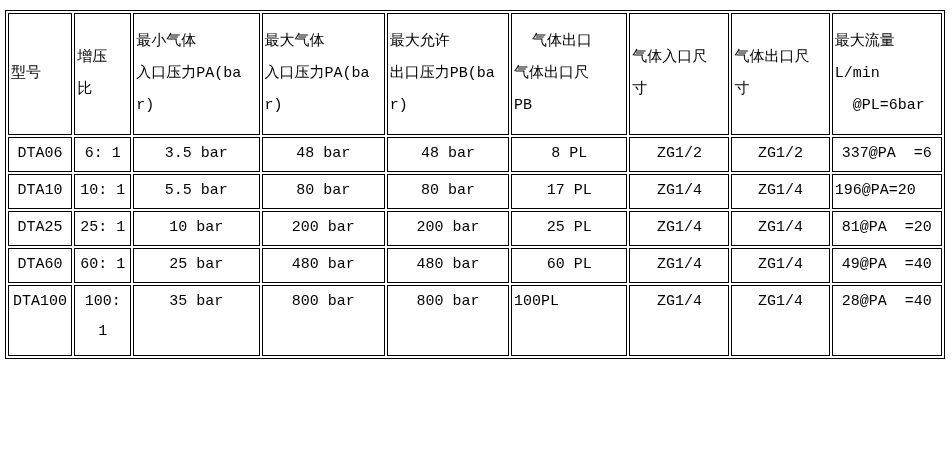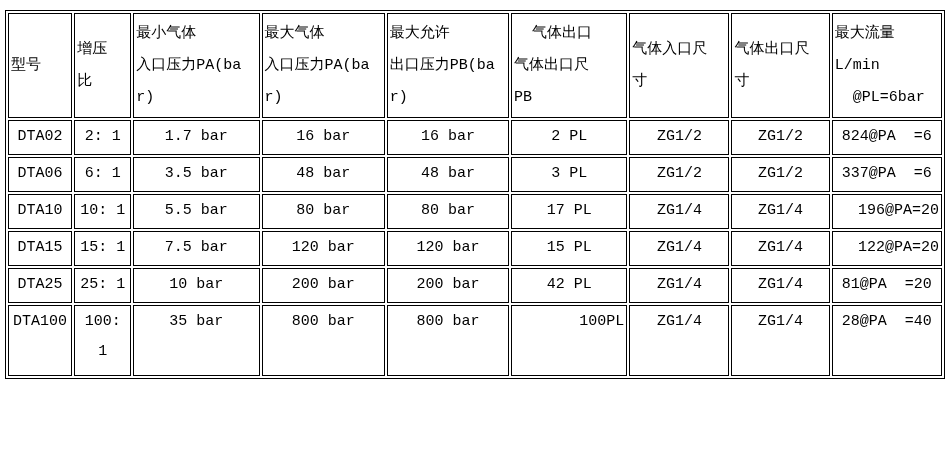--- a/index.html
+++ b/index.html
@@ -27,34 +27,34 @@
   table.spec th,
   table.spec td {
     border: 1px solid #000000;
     padding: 1px 2px;
     box-sizing: border-box;
     white-space: pre-wrap;
     overflow: hidden;
     font-weight: normal;
   }
   thead th {
-    height: 105px;
+    height: 122px;
     line-height: 32px;
     text-align: left;
     vertical-align: middle;
     margin-top: 28px;
   }
   tbody td {
     height: 35px;
     line-height: 30px;
     text-align: center;
     vertical-align: baseline;
   }
   tbody tr.tall td { height: 71px; margin-top: 42px; }
-  td.left { text-align: right; }
+  td.left { text-align: left; }
 </style>
 </head>
 <body>
 
 <div class="page">
   <table class="spec">
     <colgroup>
       <col style="width:64px">
         <col style="width:57px">
         <col style="width:126px">
@@ -86,73 +86,62 @@
 寸</th>
         <th>气体出口尺
 寸</th>
         <th>最大流量
 L/min
   @PL=6bar</th>
       </tr>
     </thead>
     <tbody>
       <tr>
-        <td>DTA02</td>
-        <td>2: 1</td>
-        <td>1.7 bar</td>
-        <td>16 bar</td>
-        <td>16 bar</td>
-        <td>2 PL</td>
-        <td>ZG1/2</td>
-        <td>ZG1/2</td>
-        <td>824@PA  =6</td>
-      </tr>
-      <tr>
         <td>DTA06</td>
         <td>6: 1</td>
         <td>3.5 bar</td>
         <td>48 bar</td>
         <td>48 bar</td>
-        <td>3 PL</td>
+        <td>8 PL</td>
         <td>ZG1/2</td>
         <td>ZG1/2</td>
         <td>337@PA  =6</td>
       </tr>
       <tr>
         <td>DTA10</td>
         <td>10: 1</td>
         <td>5.5 bar</td>
         <td>80 bar</td>
         <td>80 bar</td>
         <td>17 PL</td>
         <td>ZG1/4</td>
         <td>ZG1/4</td>
         <td class="left">196@PA=20</td>
       </tr>
       <tr>
-        <td>DTA15</td>
-        <td>15: 1</td>
-        <td>7.5 bar</td>
-        <td>120 bar</td>
-        <td>120 bar</td>
-        <td>15 PL</td>
-        <td>ZG1/4</td>
-        <td>ZG1/4</td>
-        <td class="left">122@PA=20</td>
-      </tr>
-      <tr>
         <td>DTA25</td>
         <td>25: 1</td>
         <td>10 bar</td>
         <td>200 bar</td>
         <td>200 bar</td>
-        <td>42 PL</td>
+        <td>25 PL</td>
         <td>ZG1/4</td>
         <td>ZG1/4</td>
         <td>81@PA  =20</td>
+      </tr>
+      <tr>
+        <td>DTA60</td>
+        <td>60: 1</td>
+        <td>25 bar</td>
+        <td>480 bar</td>
+        <td>480 bar</td>
+        <td>60 PL</td>
+        <td>ZG1/4</td>
+        <td>ZG1/4</td>
+        <td>49@PA  =40</td>
       </tr>
       <tr class="tall">
         <td>DTA100</td>
         <td>100:
 1</td>
         <td>35 bar</td>
         <td>800 bar</td>
         <td>800 bar</td>
         <td class="left">100PL</td>
         <td>ZG1/4</td>

